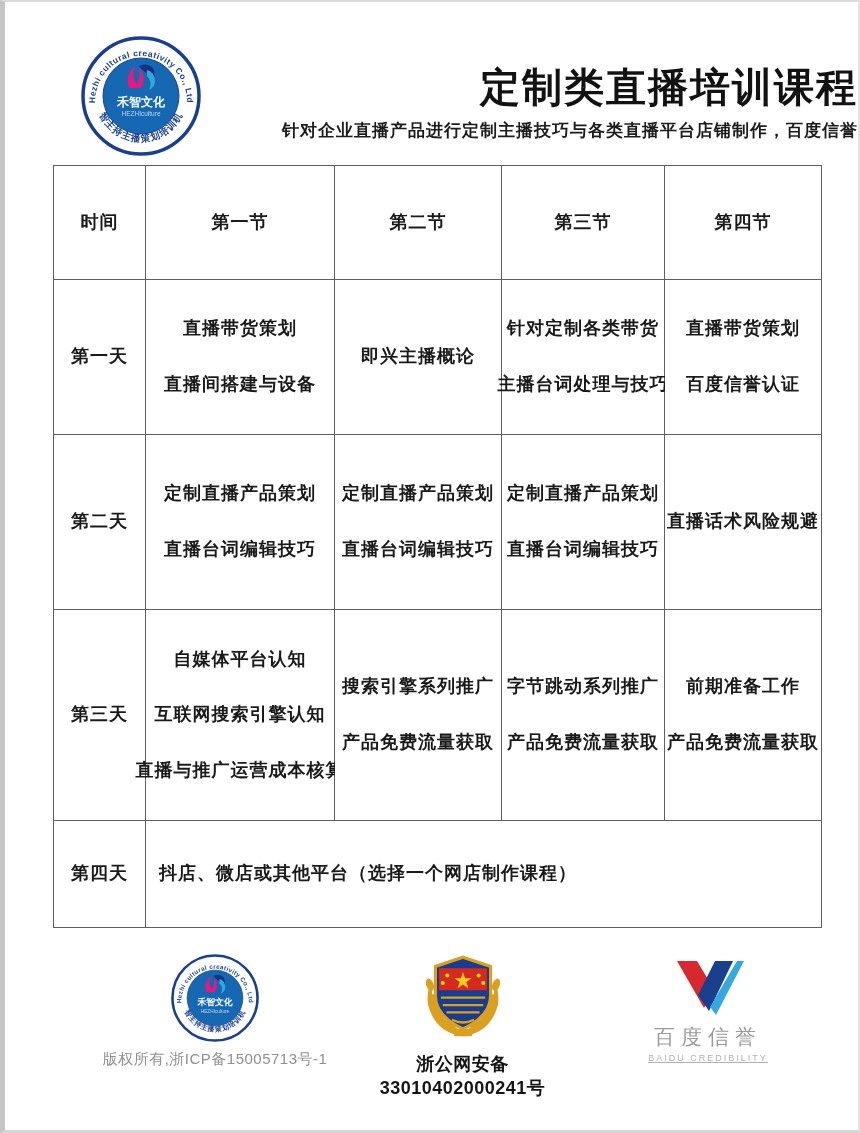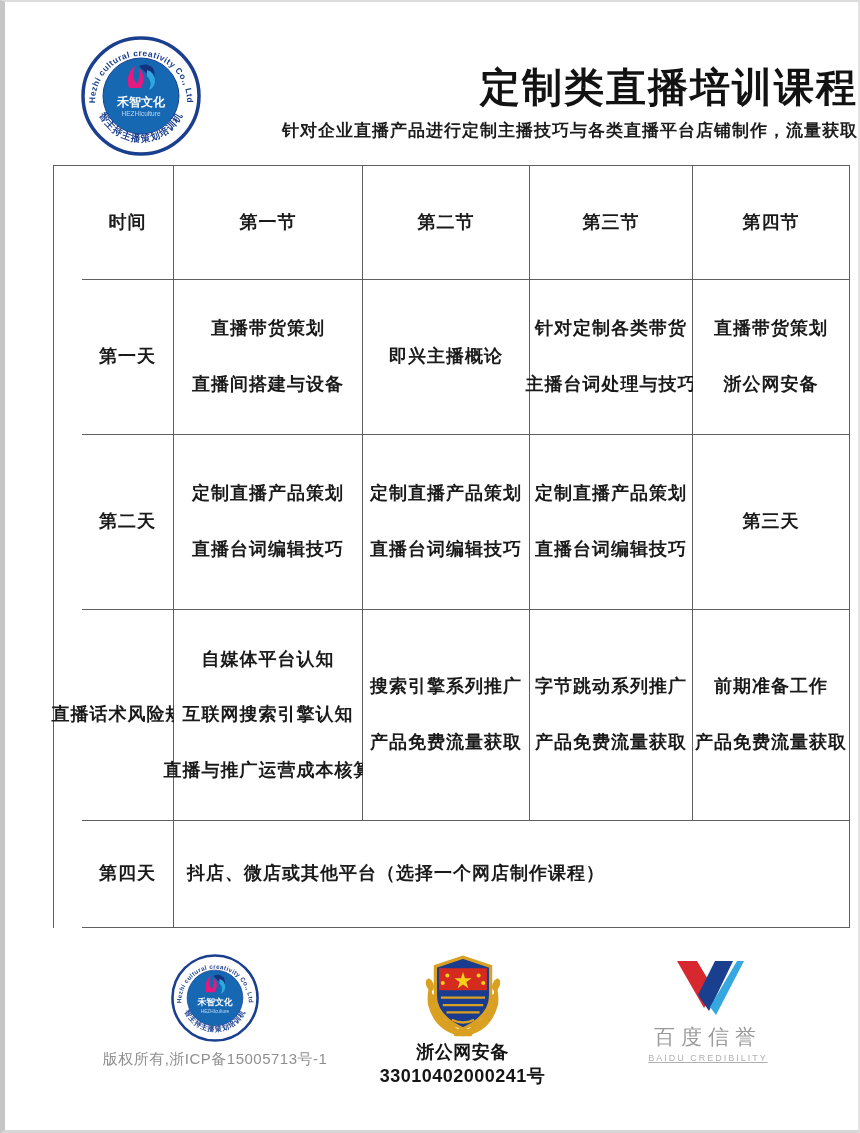--- a/index.html
+++ b/index.html
@@ -16,37 +16,36 @@
   .page-title{font-size:40px;font-weight:bold;letter-spacing:2px;line-height:1.2;color:#121212;}
   .page-subtitle{margin-top:8px;font-size:17px;font-weight:bold;letter-spacing:1px;color:#1c1c1c;}
   
   .course-table{
     position:absolute;left:48px;top:163px;width:768px;height:762px;
     display:grid;
     grid-template-columns:92px 189px 167px 163px 157px;
     grid-template-rows:114px 155px 175px 211px 107px;
     border-top:1px solid #5f5f5f;border-left:1px solid #5f5f5f;
     box-sizing:content-box;
-    padding-left:28px;
   }
   .cell{
     border-right:1px solid #5f5f5f;border-bottom:1px solid #5f5f5f;
     display:flex;flex-direction:column;justify-content:center;align-items:center;
     gap:34px;font-size:18px;font-weight:bold;letter-spacing:1px;
     text-align:center;line-height:1.2;background:#fff;
   }
   .cell .ln{white-space:nowrap;}
   .cell.span4{grid-column:2 / 6;align-items:flex-start;padding-left:13px;text-align:center;font-family:Liberation Serif, serif;}
   
   .footer-block{position:absolute;text-align:center;}
   .fb-left{left:95px;top:952px;width:230px;}
   .fb-mid{left:340px;top:946px;width:235px;}
   .fb-right{left:588px;top:955px;width:230px;}
   .copyright{margin-top:8px;font-size:15px;color:#8f8f8f;letter-spacing:0.5px;}
-  .police-text{font-size:18px;font-weight:bold;color:#151515;letter-spacing:0.5px;}
+  .police-text{margin-top:12px;font-size:18px;font-weight:bold;color:#151515;letter-spacing:0.5px;}
   .baidu-name{margin-top:4px;font-size:21px;color:#9b9b9b;letter-spacing:6px;}
   .baidu-en{margin-top:2px;font-size:9px;color:#b0b0b0;letter-spacing:2px;text-decoration:underline;}
   .baidu-cert{margin-top:8px;font-size:18px;font-weight:bold;color:#141414;letter-spacing:2px;}
   .small-logo{width:88px;height:88px;margin:0 auto;}
   .badge-icon{width:92px;height:92px;margin:0 auto;}
   .v-icon{width:86px;height:62px;margin:0 auto;}
 </style>
 </head>
 <body>
 
@@ -70,21 +69,21 @@
       <textPath href="#arcTop1" startOffset="50%" text-anchor="middle">Hezhi cultural creativity Co., Ltd</textPath>
     </text>
     <text font-size="9.5" font-weight="bold" fill="#1b3f8f" letter-spacing="1">
       <textPath href="#arcBot1" startOffset="50%" text-anchor="middle">禾智主持主播策划培训机构</textPath>
     </text>
   </svg>
 </div>
 
 <div class="title-wrap">
   <div class="page-title">定制类直播培训课程</div>
-  <div class="page-subtitle">针对企业直播产品进行定制主播技巧与各类直播平台店铺制作，流量获取</div>
+  <div class="page-subtitle">针对企业直播产品进行定制主播技巧与各类直播平台店铺制作，百度信誉</div>
 </div>
 
 <div class="course-table">
 
   <div class="cell">
       <div class="ln">时间</div>
     </div>
   <div class="cell">
       <div class="ln">第一节</div>
     </div>
@@ -107,45 +106,45 @@
   </div>
   <div class="cell">
     <div class="ln">即兴主播概论</div>
   </div>
   <div class="cell">
     <div class="ln">针对定制各类带货</div>
     <div class="ln">主播台词处理与技巧</div>
   </div>
   <div class="cell">
     <div class="ln">直播带货策划</div>
-    <div class="ln">浙公网安备</div>
+    <div class="ln">百度信誉认证</div>
   </div>
 
   <div class="cell">
       <div class="ln">第二天</div>
     </div>
   <div class="cell">
     <div class="ln">定制直播产品策划</div>
     <div class="ln">直播台词编辑技巧</div>
   </div>
   <div class="cell">
     <div class="ln">定制直播产品策划</div>
     <div class="ln">直播台词编辑技巧</div>
   </div>
   <div class="cell">
     <div class="ln">定制直播产品策划</div>
     <div class="ln">直播台词编辑技巧</div>
   </div>
   <div class="cell">
+    <div class="ln">直播话术风险规避</div>
+  </div>
+
+  <div class="cell">
       <div class="ln">第三天</div>
     </div>
-
-  <div class="cell">
-    <div class="ln">直播话术风险规避</div>
-  </div>
   <div class="cell">
     <div class="ln">自媒体平台认知</div>
     <div class="ln">互联网搜索引擎认知</div>
     <div class="ln">直播与推广运营成本核算</div>
   </div>
   <div class="cell">
     <div class="ln">搜索引擎系列推广</div>
     <div class="ln">产品免费流量获取</div>
   </div>
   <div class="cell">

